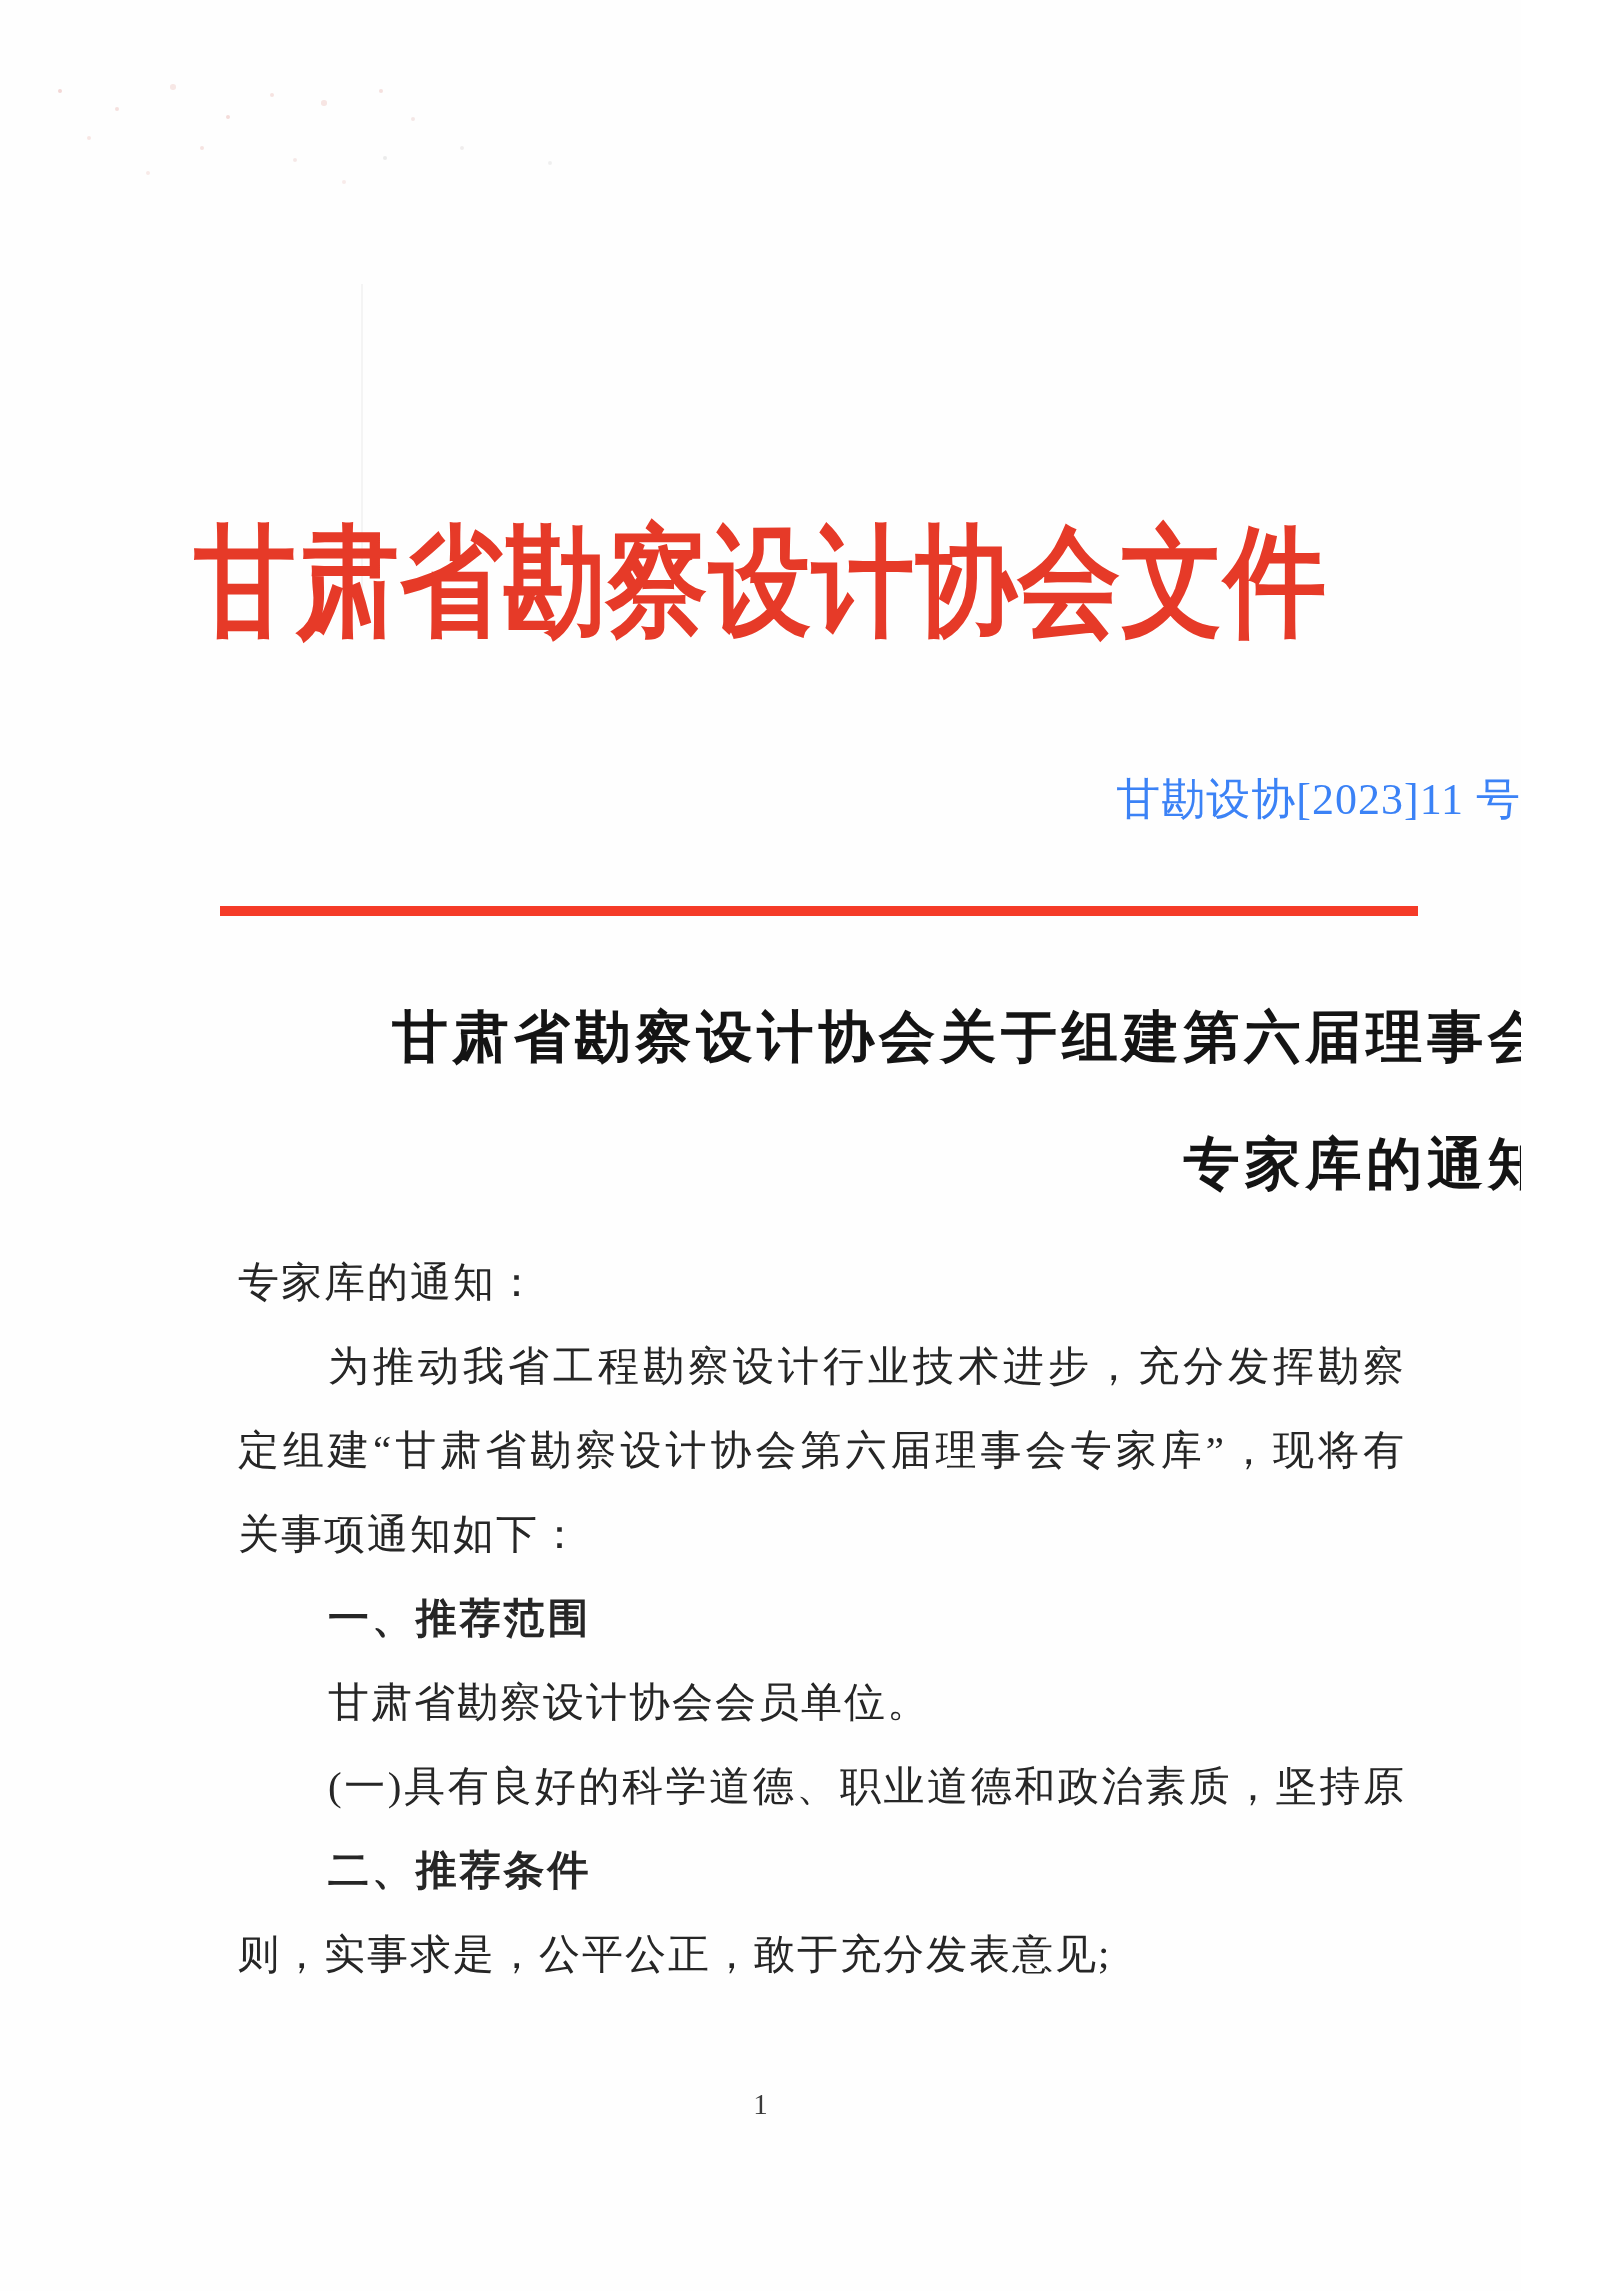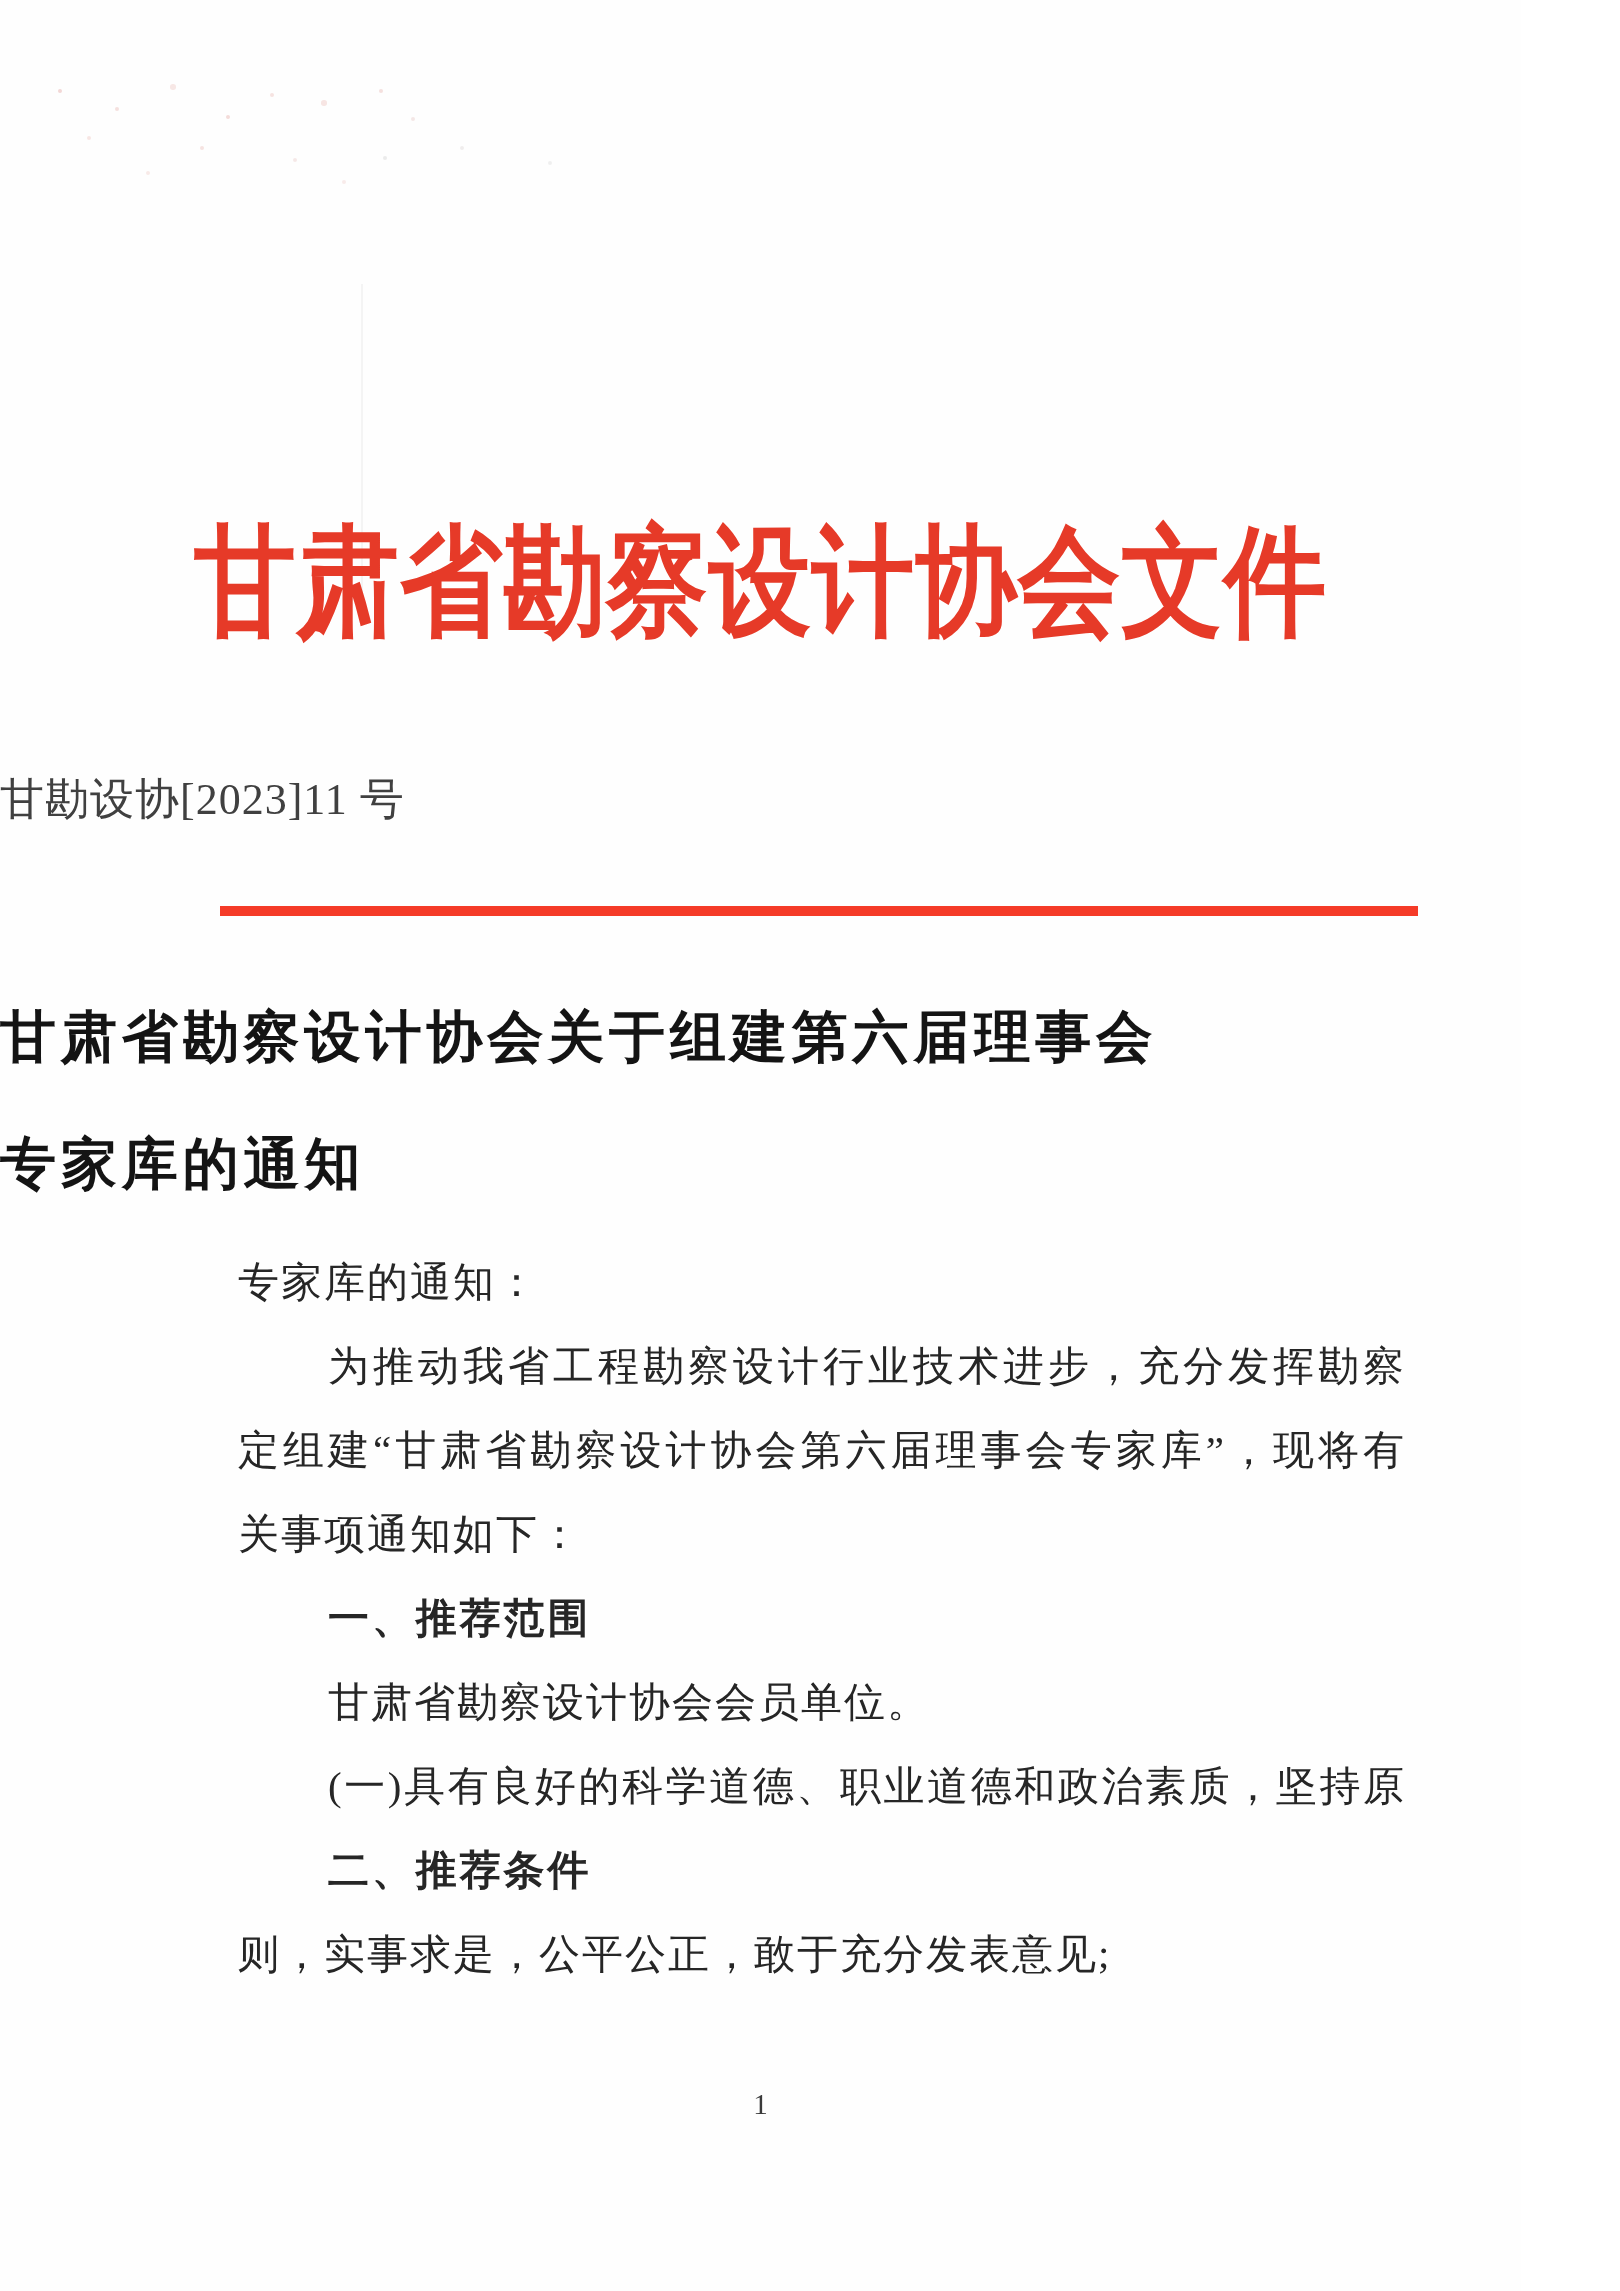--- a/index.html
+++ b/index.html
@@ -37,37 +37,38 @@
     display:inline-block;
     font-size:102px;line-height:102px;font-weight:bold;
     letter-spacing:1px;
     color:#e63a28;
     transform:scaleY(1.18);
     transform-origin:top center;
     white-space:nowrap;
   }
   .doc-number{
     position:absolute;top:772px;left:0;width:100%;
-    text-align:left;
+    text-align:right;
     font-size:44px;line-height:55px;
     letter-spacing:1px;
-    color:#404040;
+    color:#3b82f6;
   }
   .red-rule{
     position:absolute;top:906px;left:220px;
     width:1198px;height:9.8px;
     background:#f53b28;
   }
   .notice-title{
     position:absolute;top:974px;left:0;width:100%;
-    text-align:left;
+    text-align:right;
     font-weight:bold;
     font-size:56px;line-height:127px;
     letter-spacing:4.9px;
     color:#141414;
+    padding-left:28px;
   }
   .body-text{
     position:absolute;top:1240px;left:238px;width:1168px;
     font-size:41px;line-height:84px;
     letter-spacing:2px;
     color:#262626;
   }
   .body-text .line{white-space:nowrap;}
   .line.indent{text-indent:90px;}
   .line.bold{font-weight:bold;letter-spacing:2.9px;font-family:Liberation Serif, serif;}

